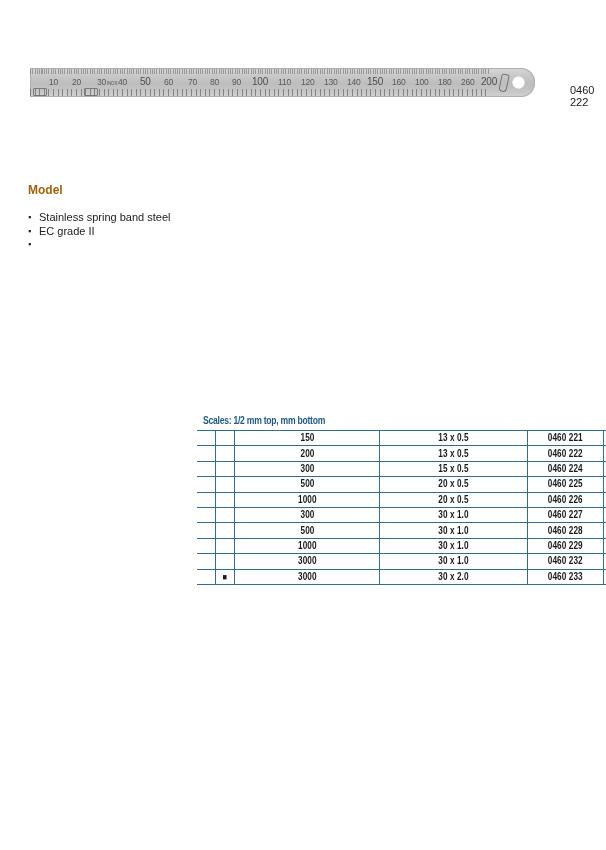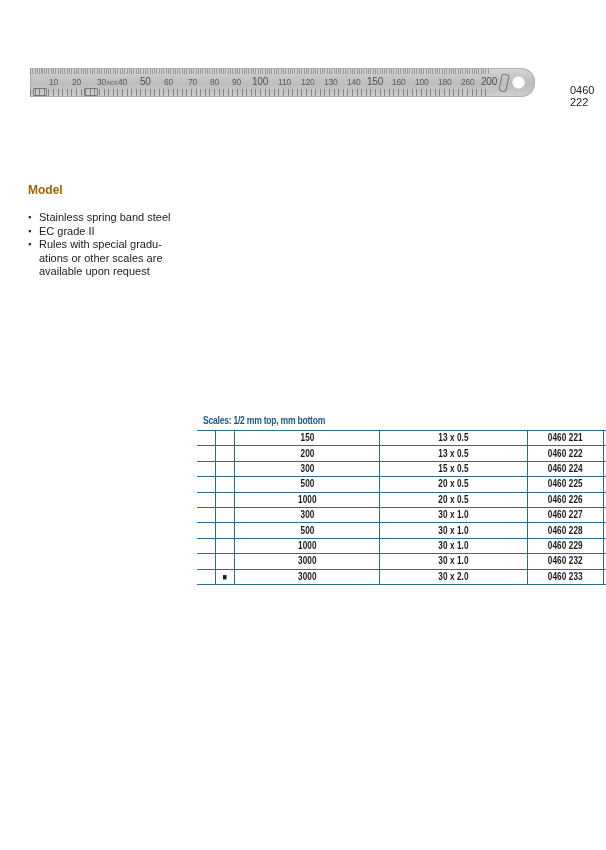--- a/index.html
+++ b/index.html
@@ -110,21 +110,21 @@
   <div class="hole"></div>
 </div>
 
 <div class="article-label">0460 222</div>
 
 <div class="model-heading">Model</div>
 
 <ul class="features">
   <li><span class="bullet">▪</span><span>Stainless spring band steel</span></li>
   <li><span class="bullet">▪</span><span>EC grade II</span></li>
-  <li><span class="bullet">▪</span><span>Rules with special gradu-ations or other scales are available upon request</span></li>
+  <li><span class="bullet">▪</span></li>
 </ul>
 
 <div class="table-wrap">
   <div class="caption">Scales: 1/2 mm top, mm bottom</div>
   <table>
     <tbody id="rows">
         <tr>
           <td class="c0"></td>
           <td class="c1 mark"><span class="cond"></span></td>
           <td class="c2"><span class="cond">150</span></td>

